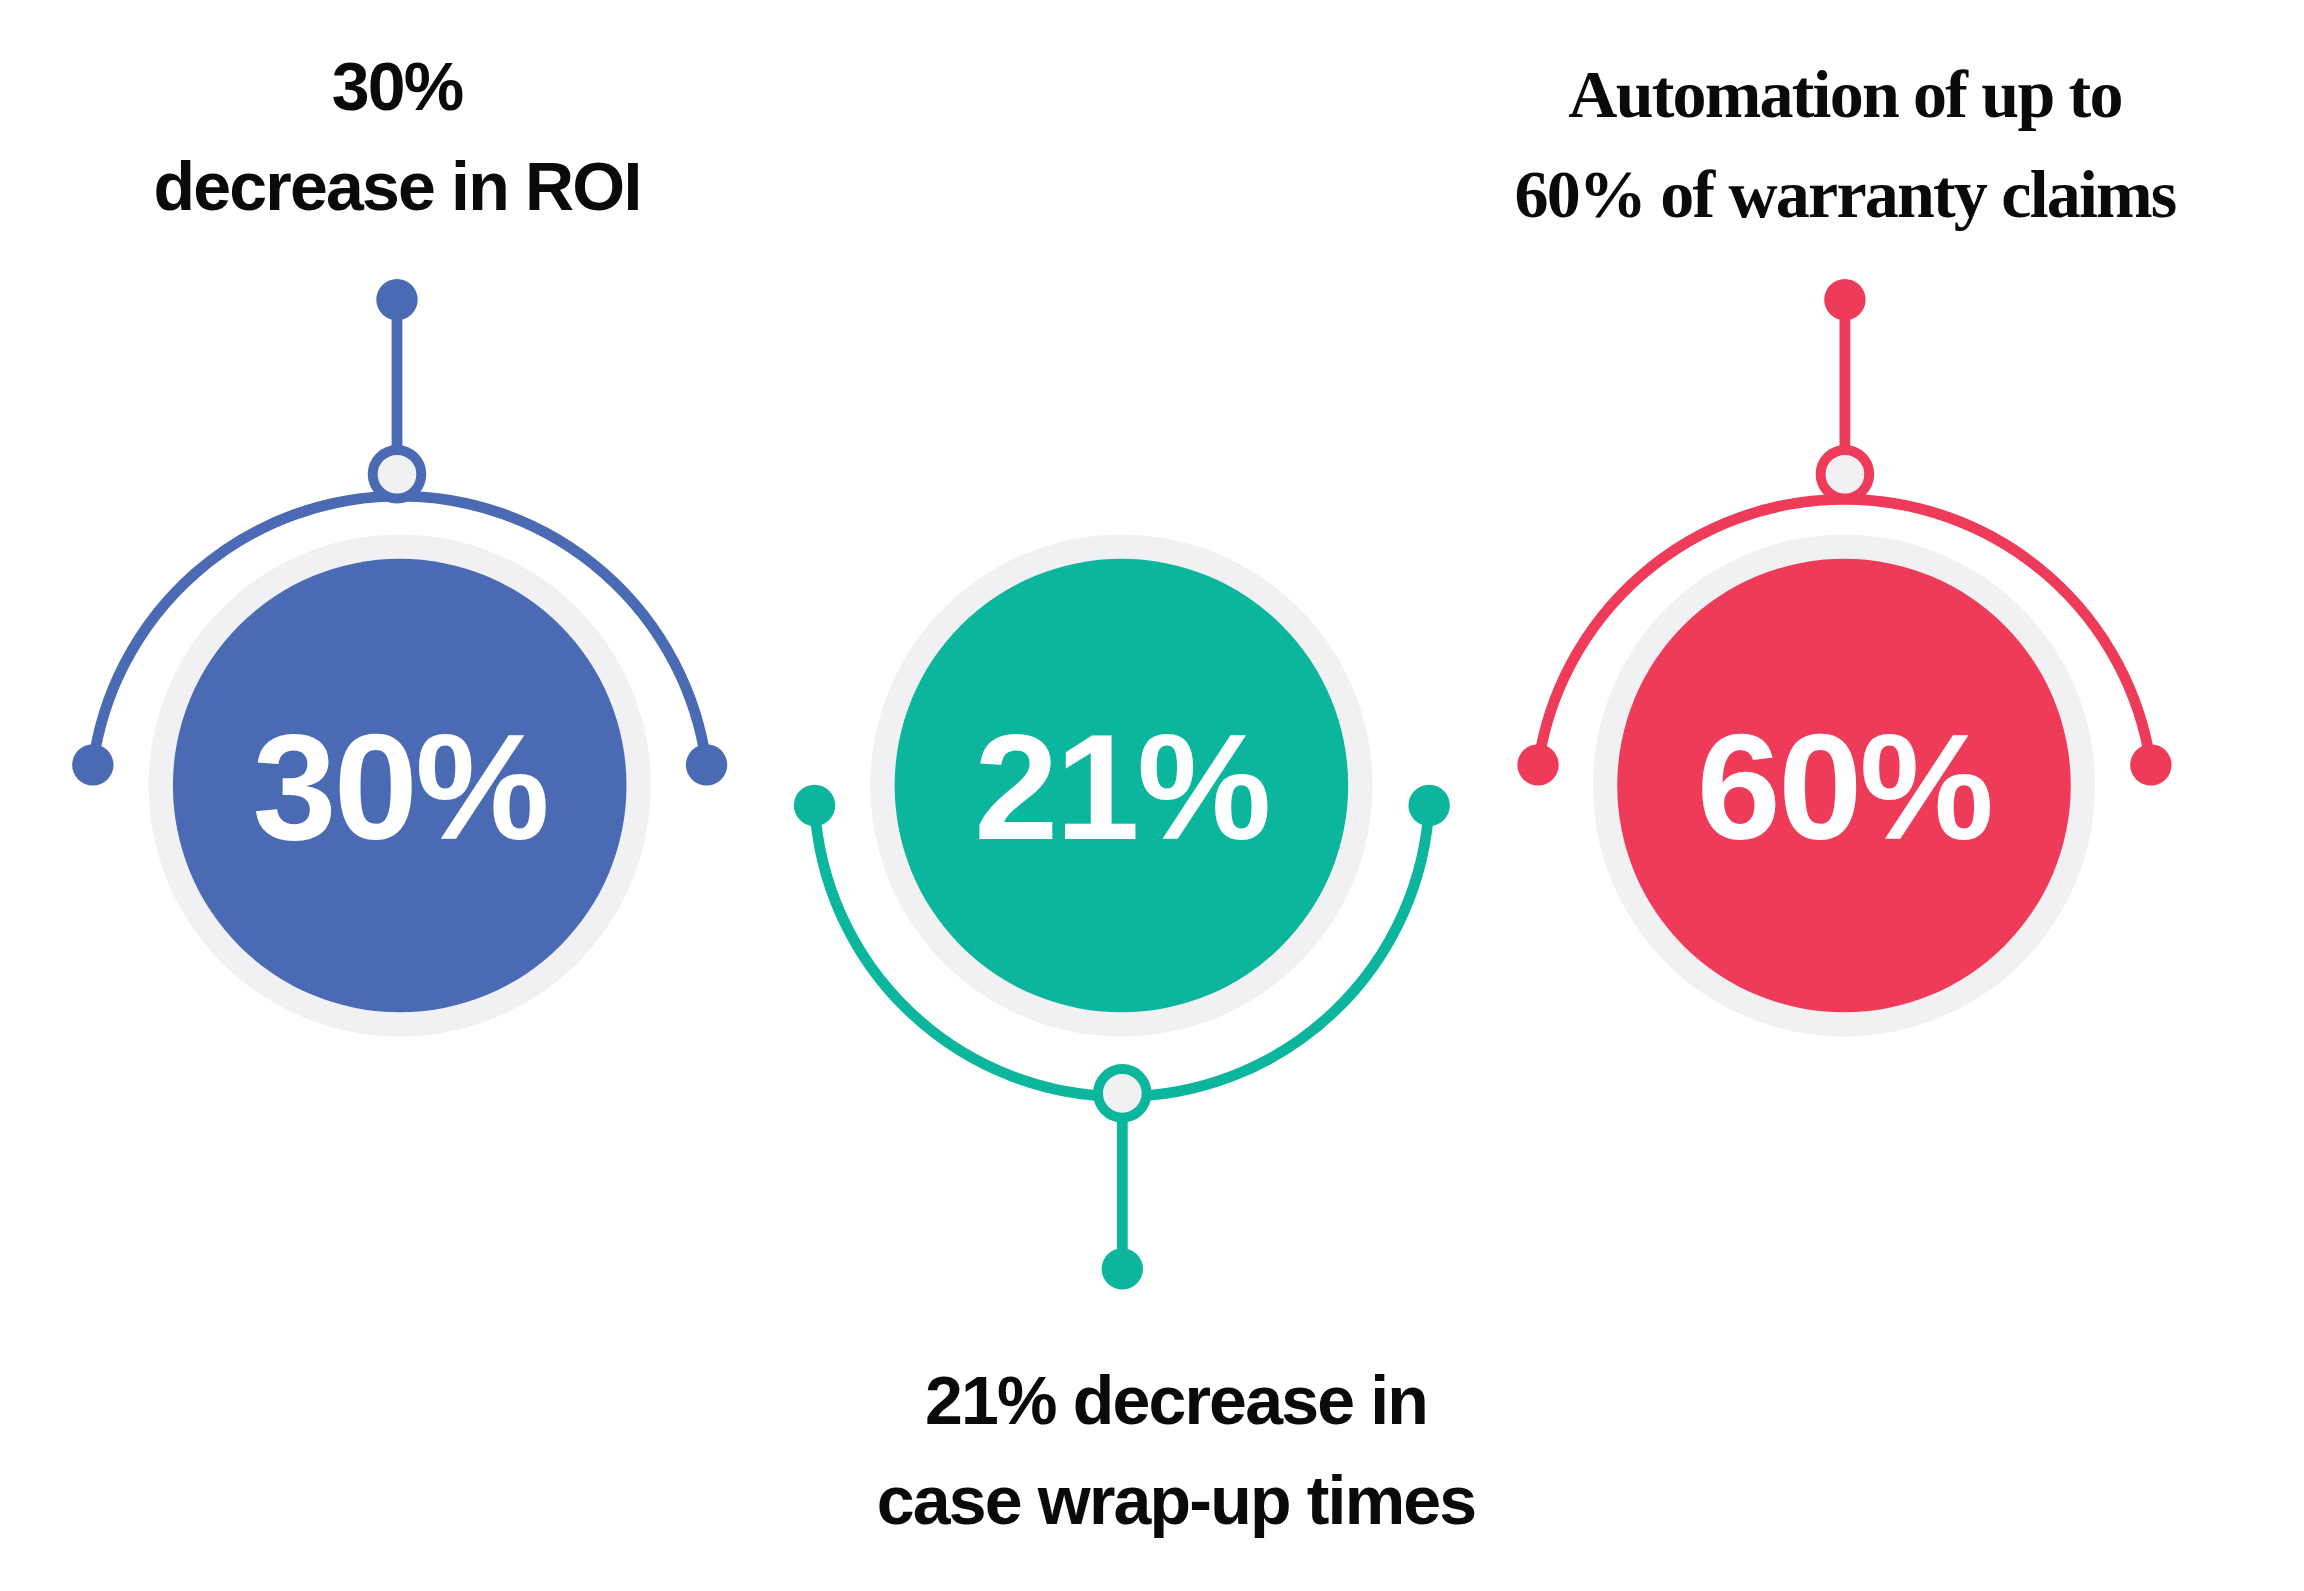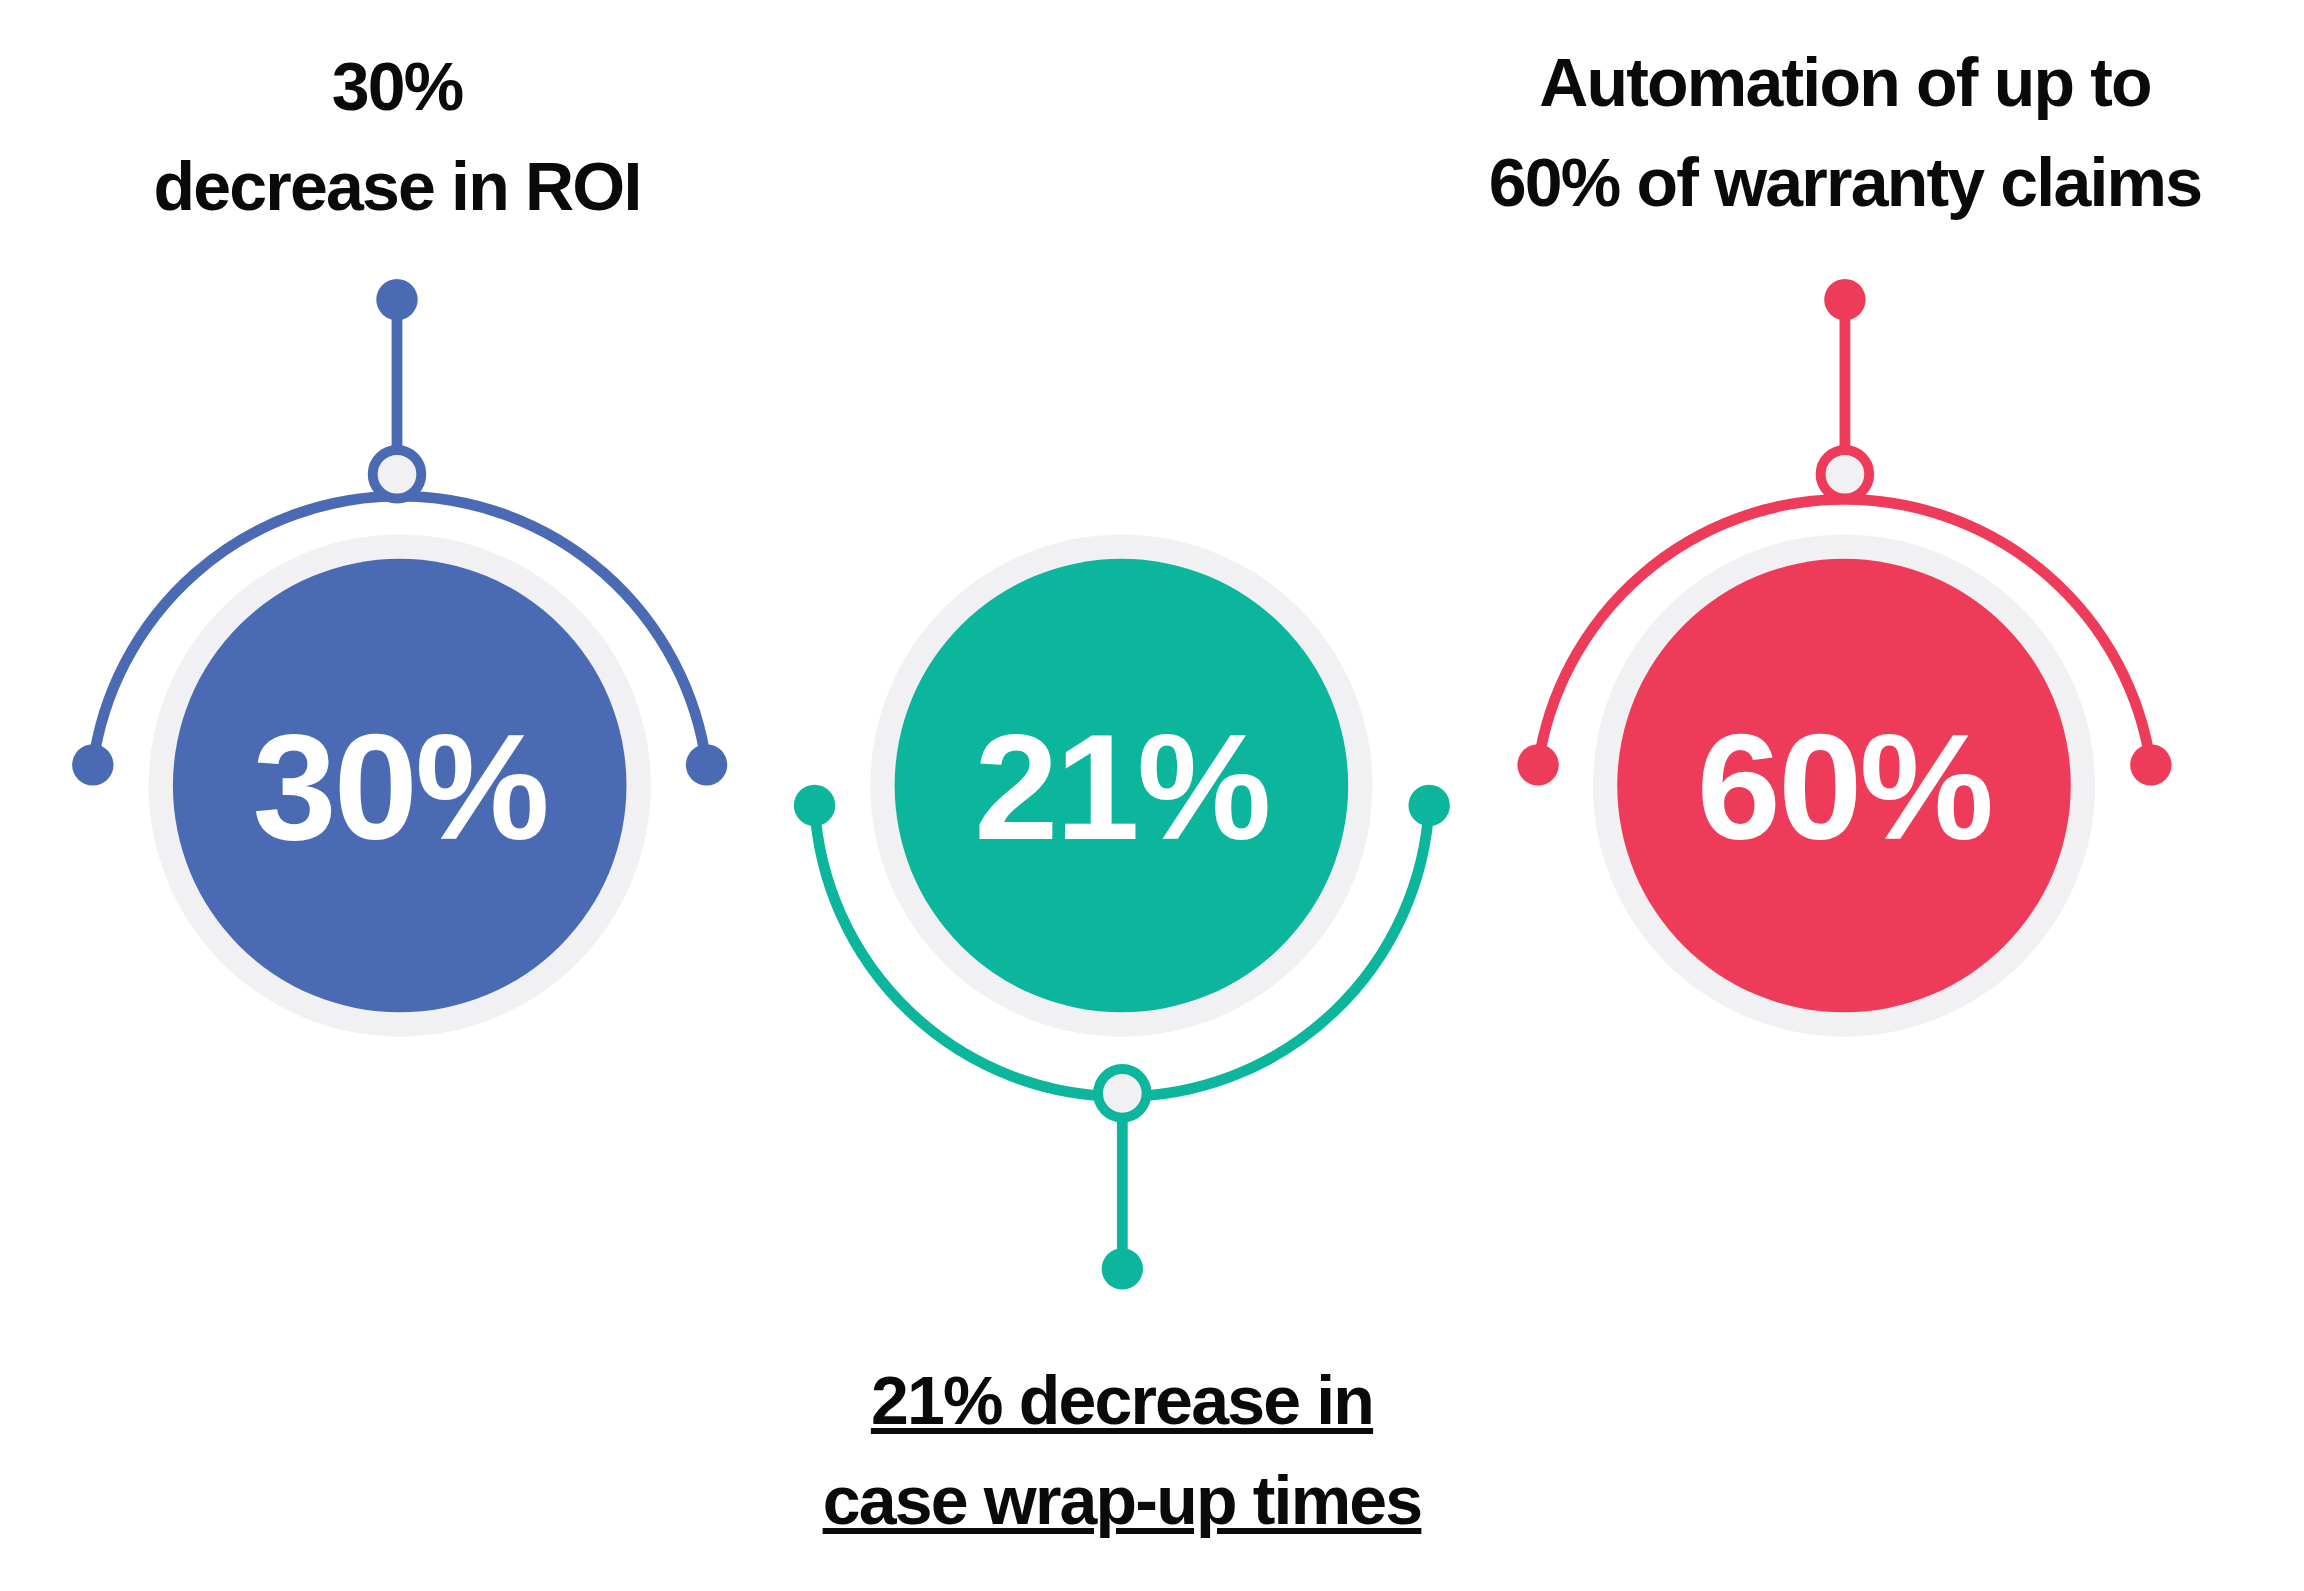--- a/index.html
+++ b/index.html
@@ -53,22 +53,22 @@
     <circle cx="2050" cy="527" r="27" fill="#F1F1F3" stroke="#EF3B5A" stroke-width="11"></circle>
     <text class="metric" x="2049" y="932" text-anchor="middle">60%</text>
   </g>
 </svg>
 
 <div class="caption" style="left:397px; top:36px;">
   <span class="line">30%</span>
   <span class="line">decrease in ROI</span>
 </div>
 
-<div class="caption" style="left:1122px; top:1350px;text-decoration:underline;">
+<div class="caption" style="left:1176px; top:1350px;">
   <span class="line">21% decrease in</span>
   <span class="line">case wrap-up times</span>
 </div>
 
-<div class="caption" style="left:1845px; top:32px;">
+<div class="caption" style="left:1845px; top:44px;font-family:Liberation Serif, serif;">
   <span class="line">Automation of up to</span>
   <span class="line">60% of warranty claims</span>
 </div>
 
 
 </body></html>

